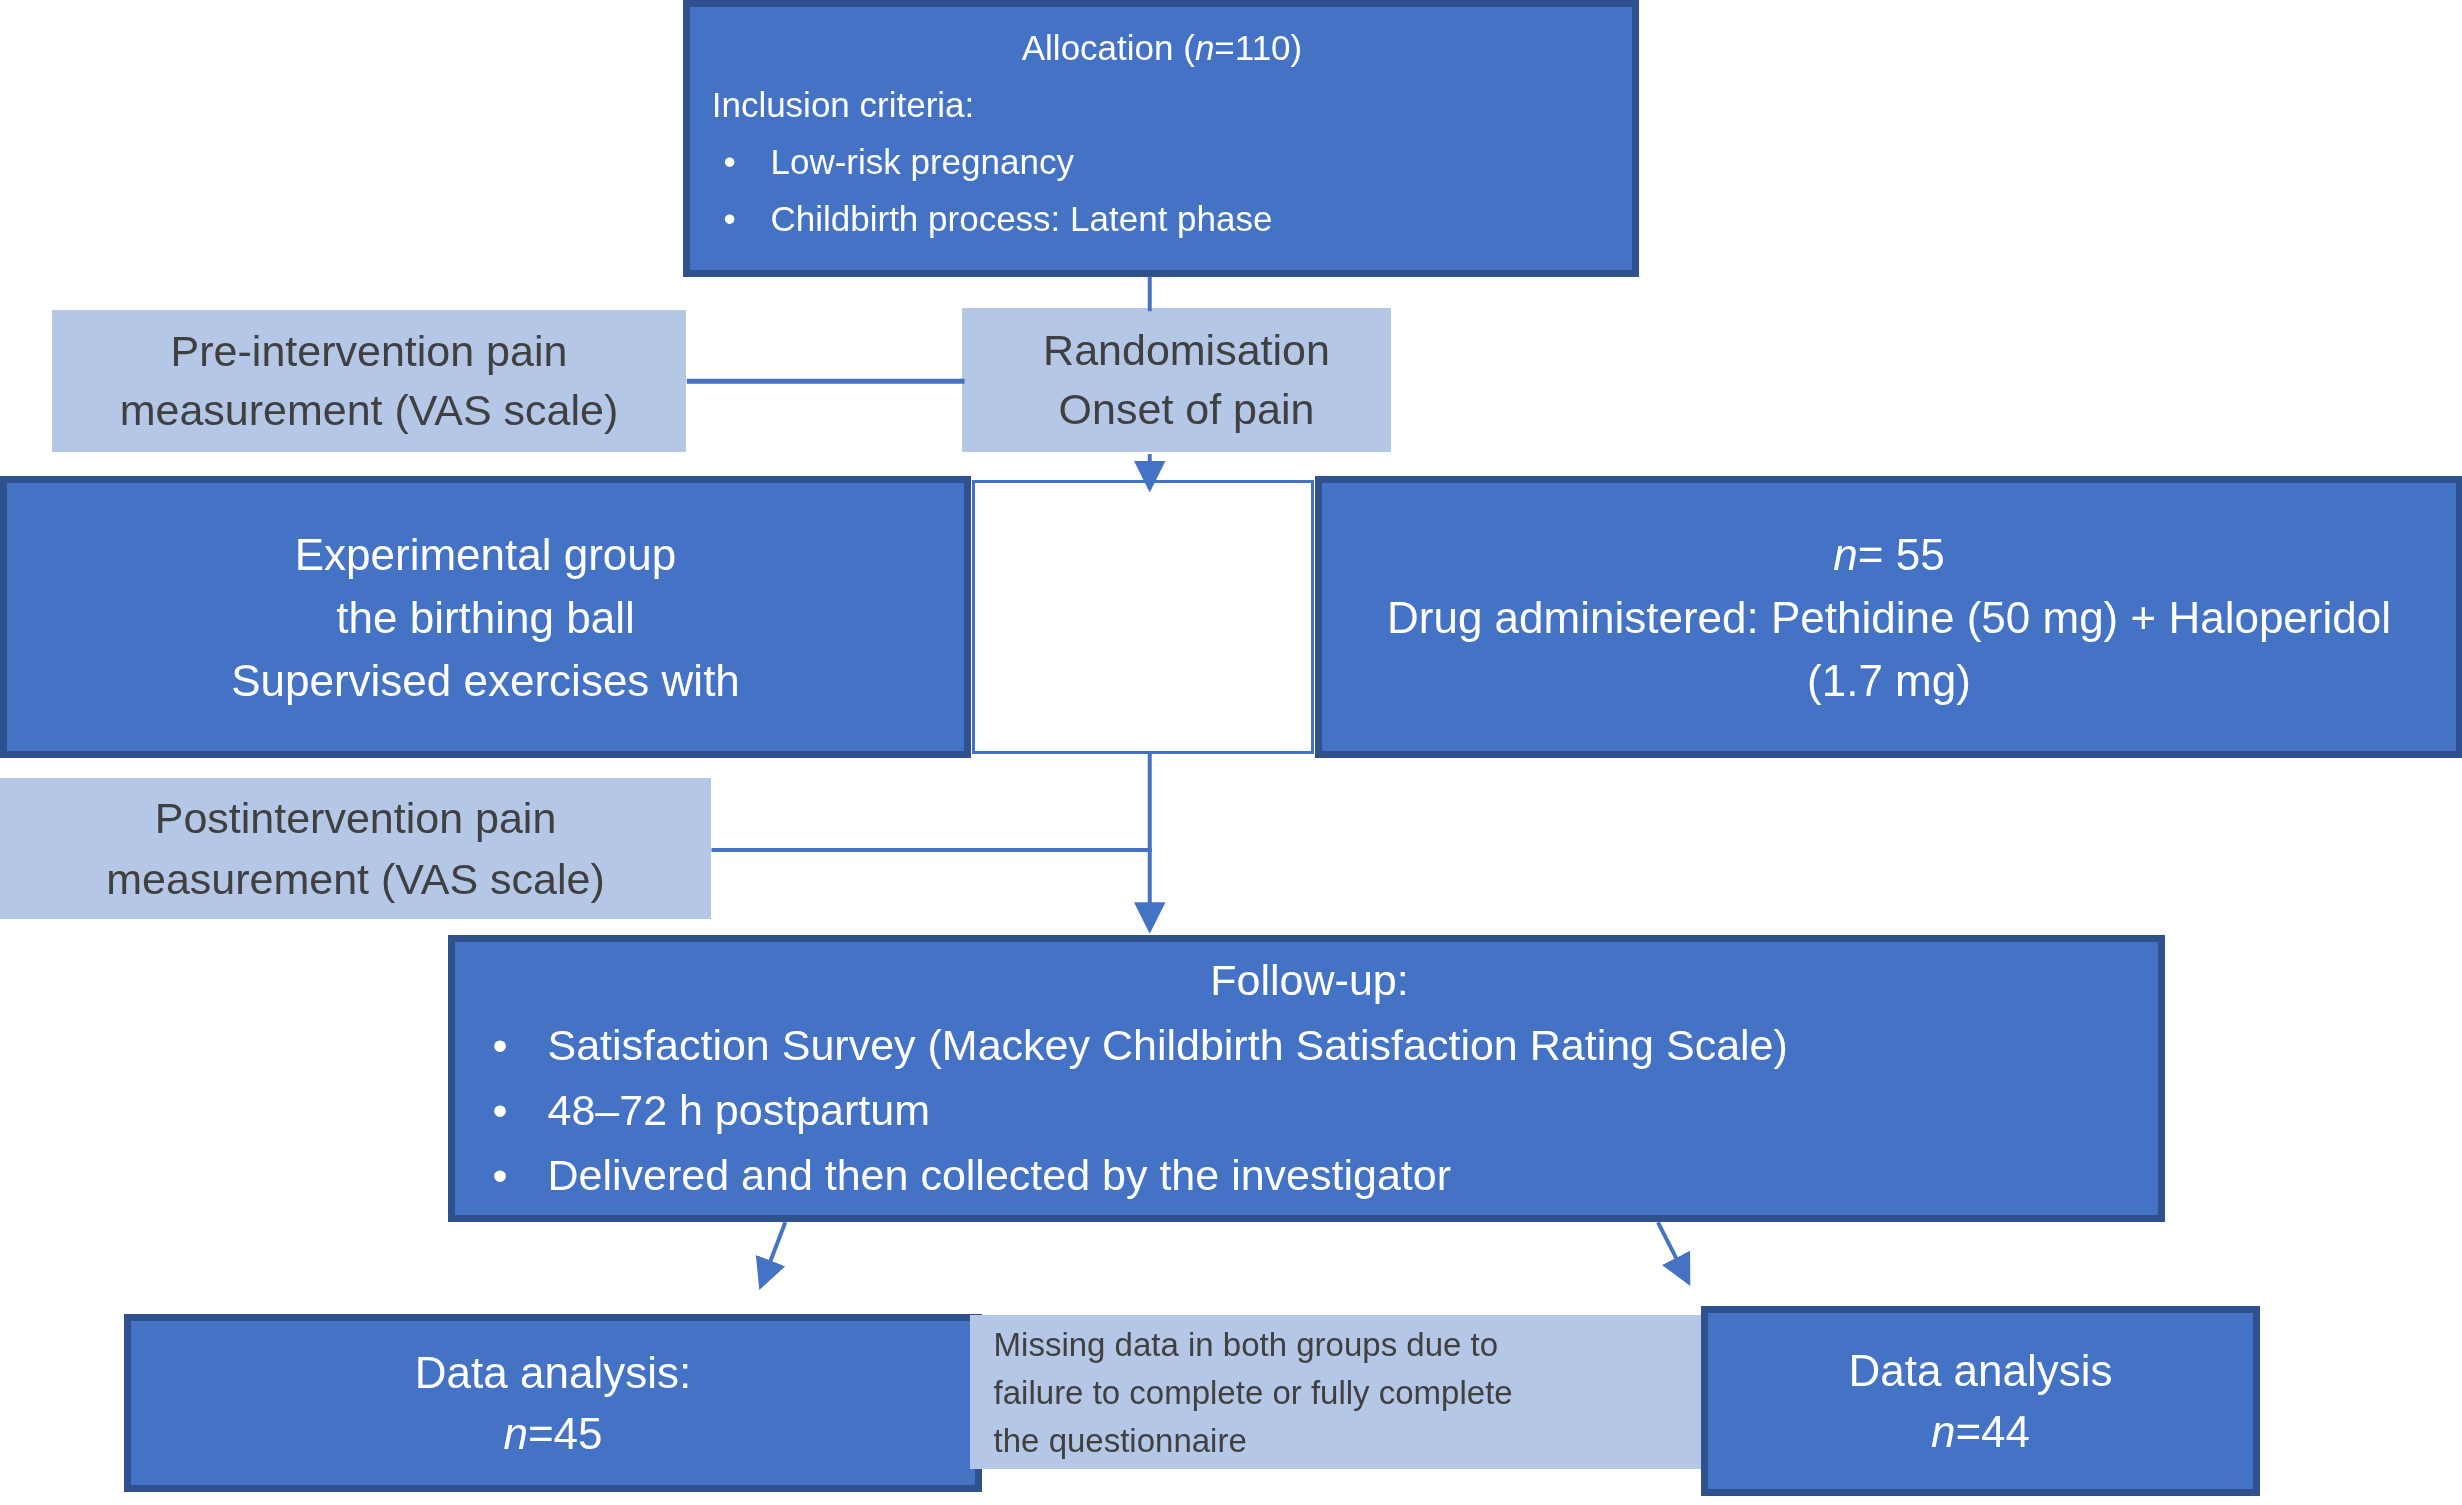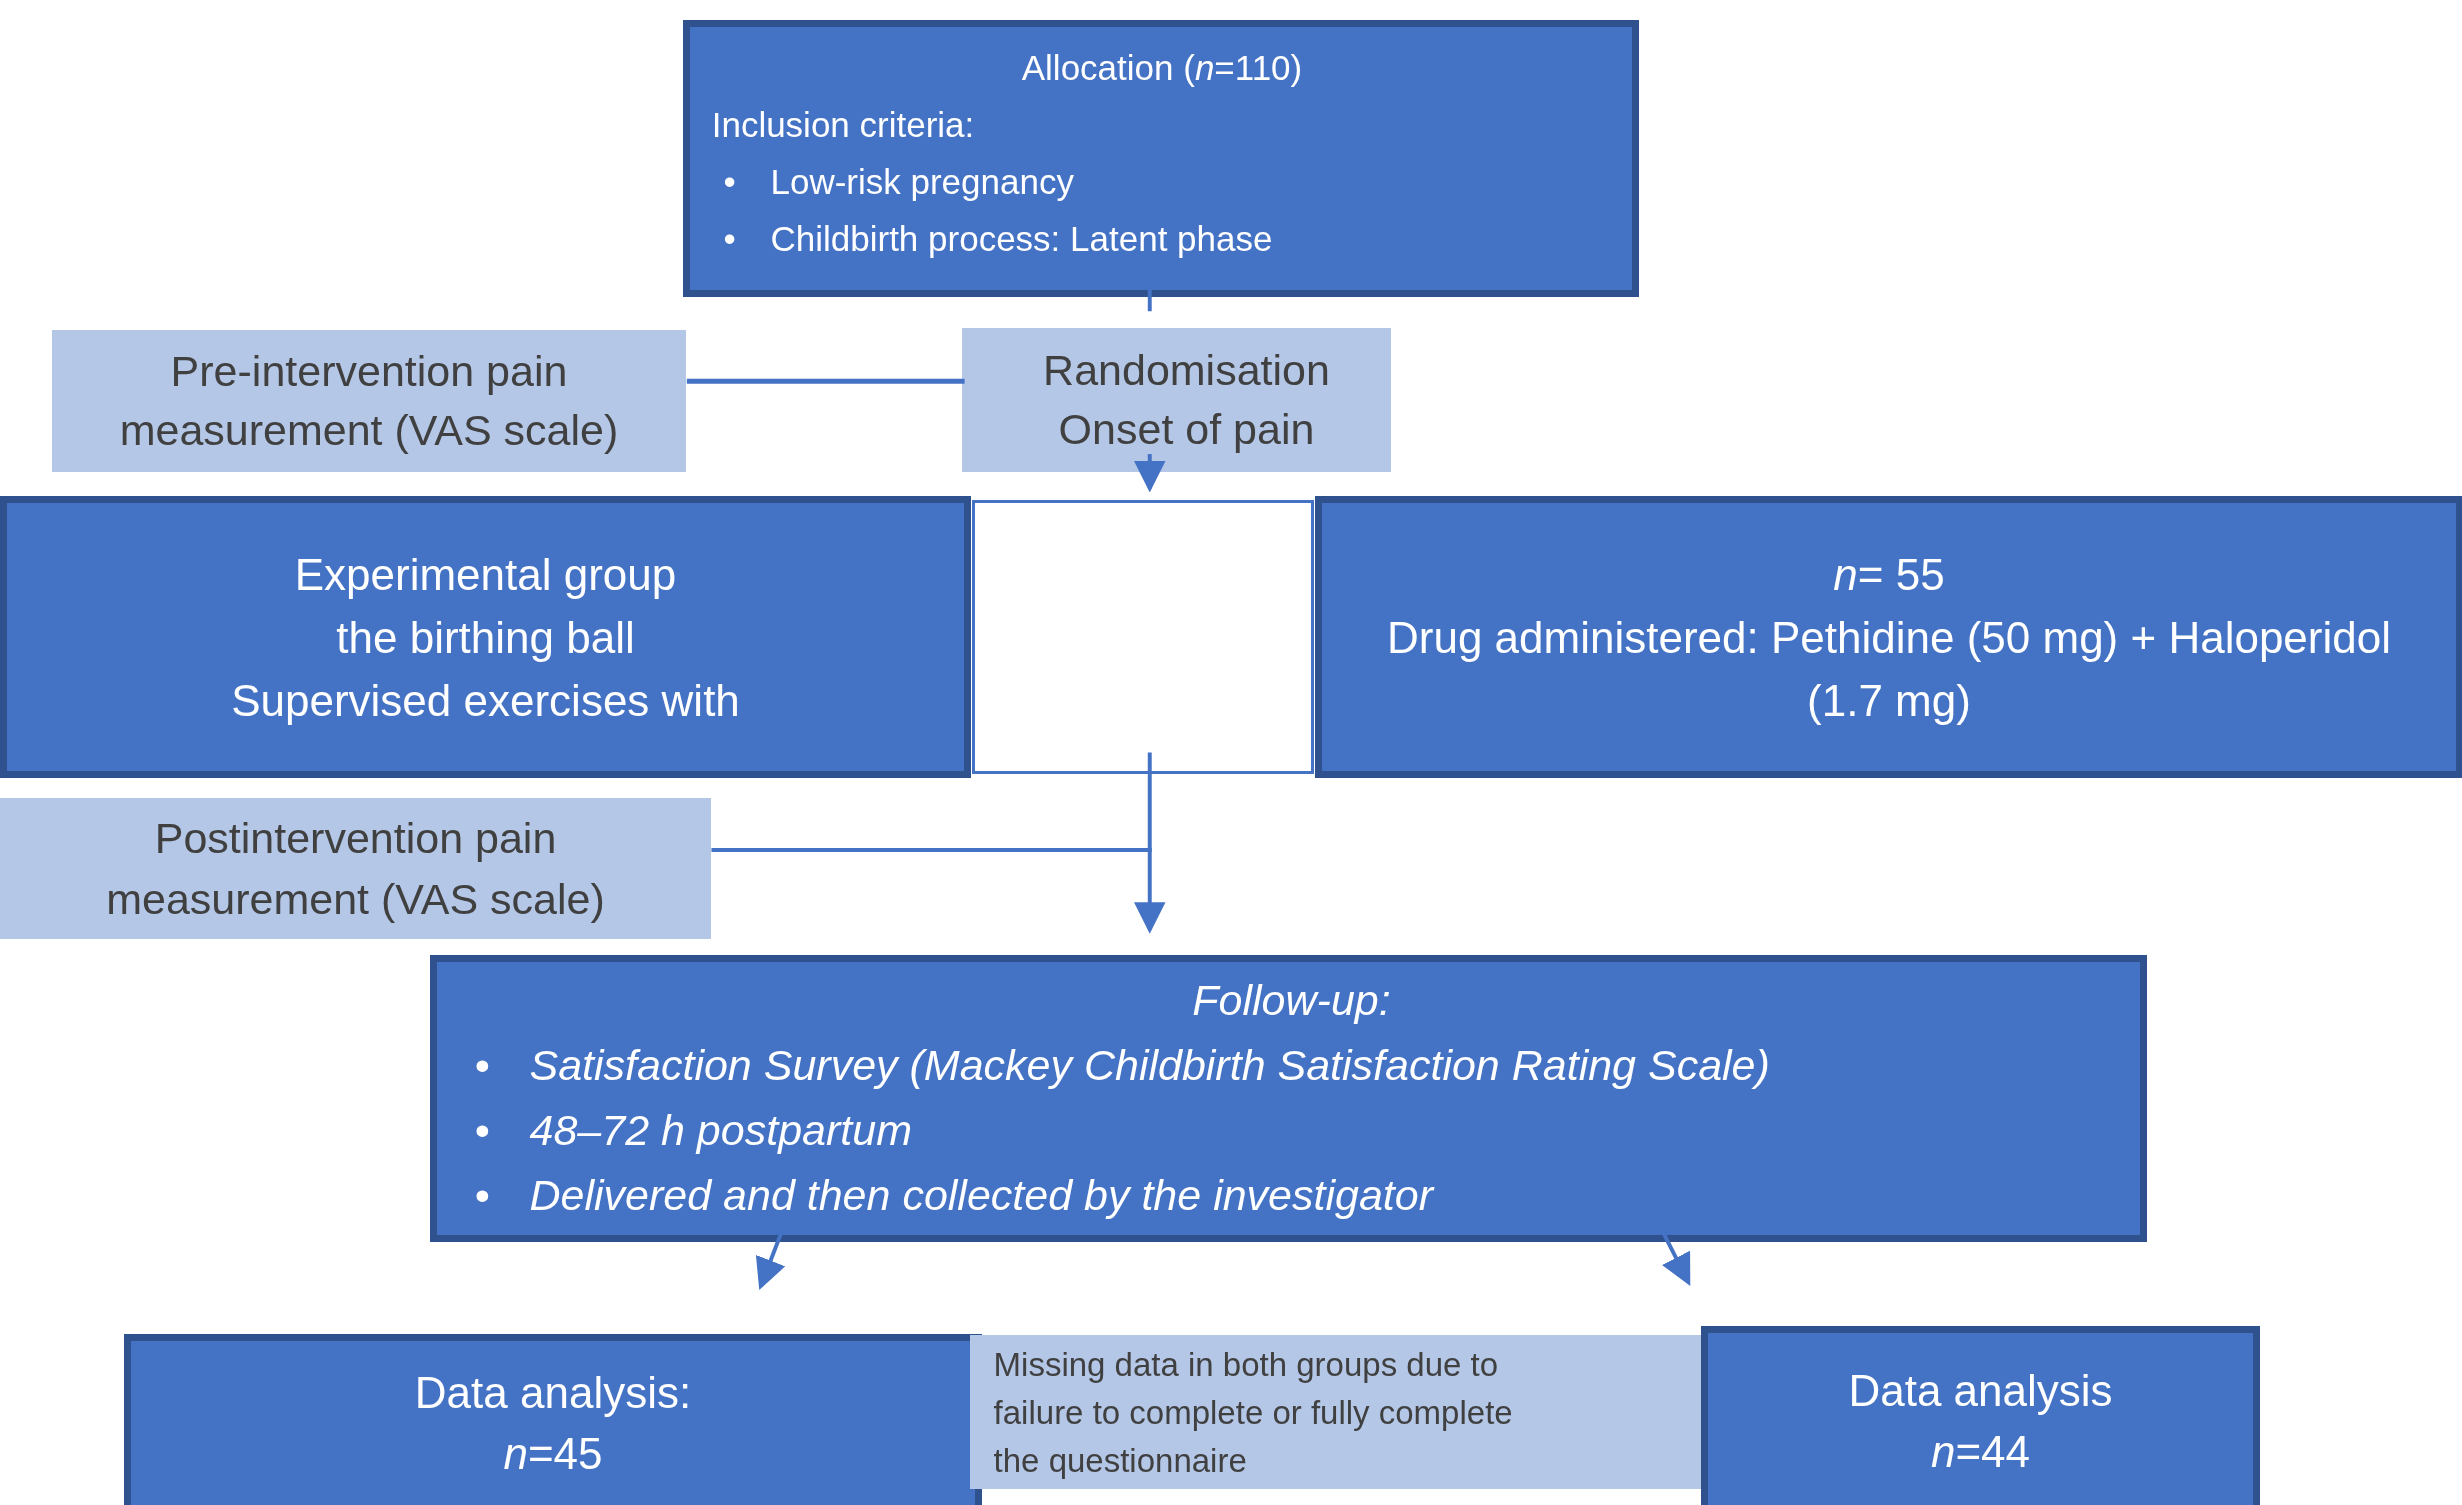--- a/index.html
+++ b/index.html
@@ -4,21 +4,21 @@
 <style>
   html, body { margin: 0; padding: 0; background: #ffffff; }
   .canvas {
     position: relative;
     width: 2463px;
     height: 1505px;
     background: #ffffff;
     font-family: "Liberation Sans", sans-serif;
     overflow: hidden;
   }
-  .box { position: absolute; box-sizing: border-box; margin-top: 20px; }
+  .box { position: absolute; box-sizing: border-box; }
   .dark {
     background: #4472C4;
     border: 7.9px solid #2F528F;
     color: #ffffff;
   }
   .light {
     background: #B4C7E7;
     color: #404040;
   }
   .center-stack {
@@ -42,21 +42,21 @@
 
   
   #exp-box  { left: 0px;    top: 476px; width: 971px;  height: 282px; font-size: 44px; line-height: 63px; }
   #comp-box { left: 1315px; top: 476px; width: 1148px; height: 282px; font-size: 44px; line-height: 63px; }
   #white-box { left: 972px; top: 480px; width: 342px; height: 274px; background: #ffffff; border: 3px solid #4472C4; }
 
   
   #post-box { left: 0px; top: 778px; width: 711px; height: 141px; font-size: 43px; line-height: 61px; }
 
   
-  #follow-box { left: 430px; top: 935px; width: 1717px; height: 287px; font-size: 43px; line-height: 65px; padding: 5.9px 23.6px 0 29.6px; font-style: italic; }
+  #follow-box { left: 448px; top: 935px; width: 1717px; height: 287px; font-size: 43px; line-height: 65px; padding: 5.9px 23.6px 0 29.6px; }
   #follow-box .title-line { text-align: center; }
   #follow-box .bullet-mark { width: 55px; flex: 0 0 55px; padding-left: 7.9px; }
 
   
   #dataL-box { left: 124px;  top: 1314px; width: 858px; height: 178px; font-size: 44px; line-height: 61px; }
   #missing-box { left: 970px; top: 1315px; width: 752px; height: 154px; font-size: 33px; line-height: 48px; padding: 5.9px 17.7px 0 23.6px; }
   #dataR-box { left: 1701px; top: 1306px; width: 559px; height: 190px; font-size: 44px; line-height: 61px; }
 
   .connectors { position: absolute; left: 0; top: 0; width: 2463px; height: 1505px; pointer-events: none; }
 </style>

